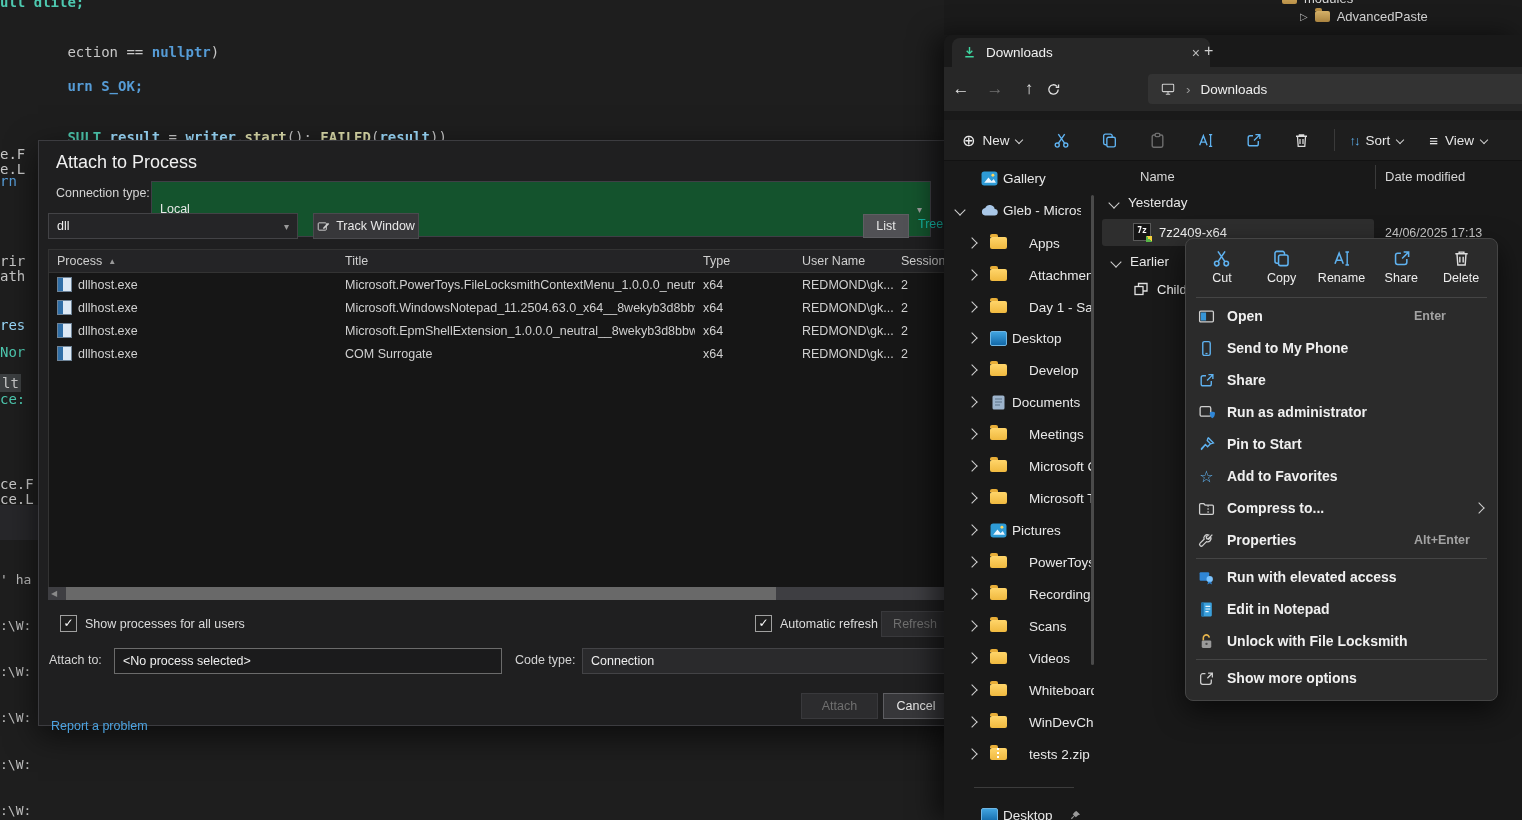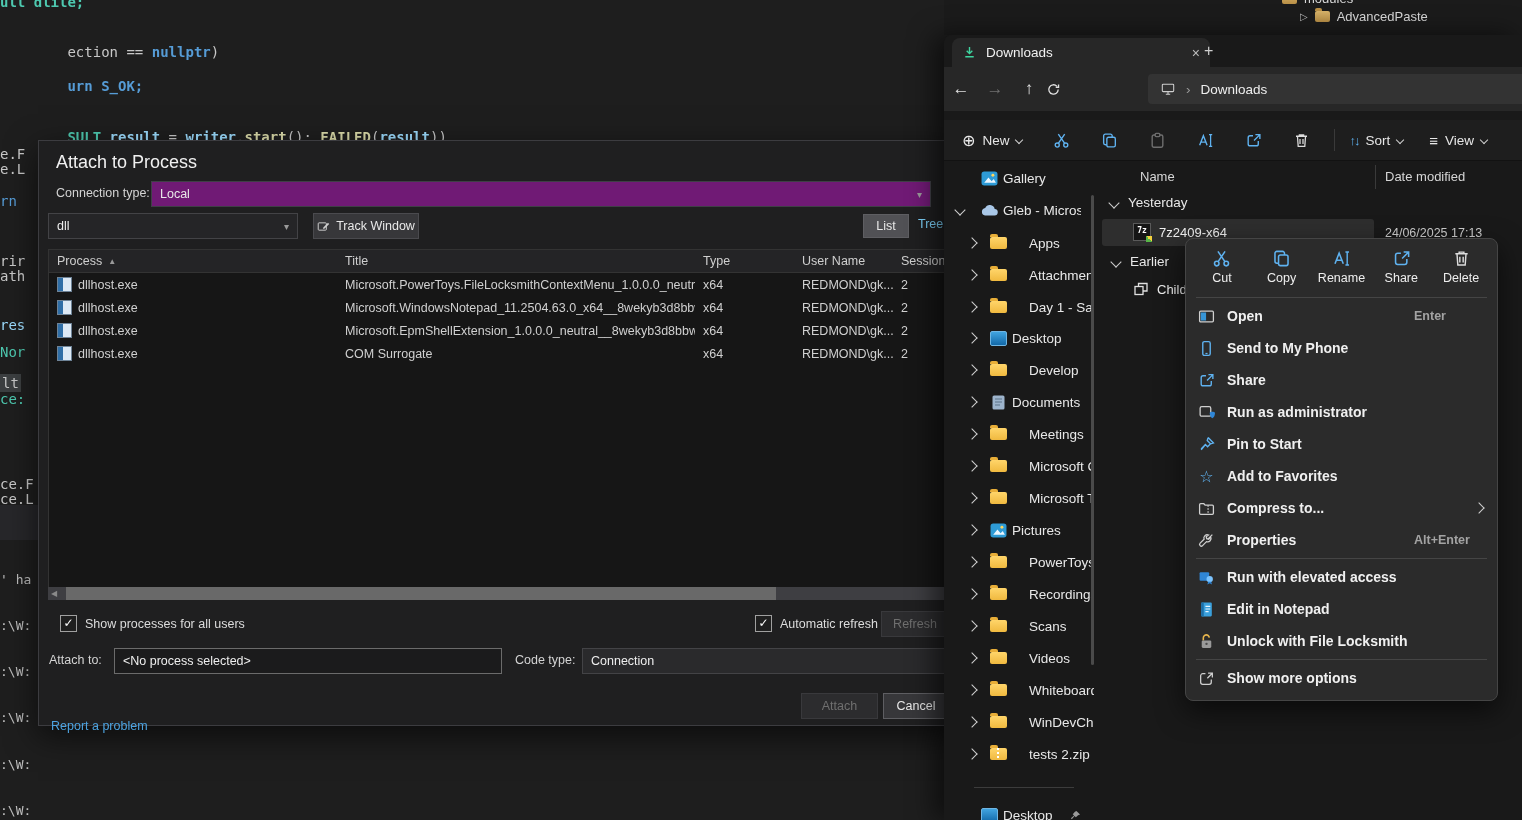--- a/index.html
+++ b/index.html
@@ -21,22 +21,22 @@
   .soltree{position:absolute;left:944px;top:0;width:578px;height:35px;background:#1b1b1b;overflow:hidden;}
   .strow{position:absolute;display:flex;align-items:center;gap:7px;font-size:13px;color:#d8d8d8;}
   .stfold{width:15px;height:11px;background:linear-gradient(#d7b36a,#b98f46);border-radius:2px;position:relative;}
   .stfold::before{content:"";position:absolute;top:-3px;left:0;width:7px;height:3px;background:#b98f46;border-radius:2px 2px 0 0;}
   .stchev{color:#bbb;font-size:10px;}
   
   .dlg{position:absolute;left:38px;top:140px;width:920px;height:584px;background:#1f1f20;
        border:1px solid #3c3c40;box-shadow:0 10px 30px rgba(0,0,0,.6);font-size:12.5px;color:#dcdcdc;}
   .dlg-title{position:absolute;left:17px;top:11px;font-size:18px;color:#f0f0f0;}
   .lbl{color:#d4d4d4;}
-  .combo{position:absolute;background:#701a75;border:1px solid #3f3f46;height:24px;
-         display:flex;align-items:center;padding:0 8px;color:#e8e8e8;}
+  .combo{position:absolute;background:#14532d;border:1px solid #3f3f46;height:24px;
+         display:flex;align-items:center;padding:15px 8px;color:#e8e8e8;}
   .combo .car{margin-left:auto;color:#9a9a9a;font-size:10px;}
   .inp{position:absolute;background:#252527;border:1px solid #434346;height:24px;
        display:flex;align-items:center;padding:0 8px;color:#eee;}
   .btn{display:flex;align-items:center;justify-content:center;background:#37373a;
        border:1px solid #4a4a4e;color:#e8e8e8;font-size:12.5px;}
   .btn.dis{background:#2c2c2e;border-color:#39393c;color:#6f6f6f;}
   .tbl{position:absolute;left:9px;top:108px;width:897px;height:337px;background:#161616;border:1px solid #333;}
   .trow{display:grid;grid-template-columns:288px 358px 99px 99px 1fr;align-items:center;height:23px;
         font-size:12.5px;color:#d0d0d0;}
   .thead{height:22px;background:#242426;border-bottom:1px solid #333;color:#cfcfcf;}
@@ -110,21 +110,21 @@
       <div class="cl" style="top:56px">
         <span class="tk-kw b">urn </span><span class="tk-kw b">S_OK;</span>
       </div>
       <div class="cl" style="top:107px">
         <span class="tk-type b">SULT </span><span class="tk-var b">result</span><span class="tk-plain"> = </span><span class="tk-var b">writer</span><span class="tk-plain">.</span><span class="tk-fn b">start</span><span class="tk-plain">(); </span><span class="tk-fn b">FAILED</span><span class="tk-plain">(</span><span class="tk-var b">result</span><span class="tk-plain">))</span>
       </div>
     </div>
 
     <span class="frag tk-plain" style="top:145px">e.F</span>
     <span class="frag tk-plain" style="top:160px">e.L</span>
-    <span class="frag tk-kw" style="top:192px">rn</span>
+    <span class="frag tk-kw" style="top:172px">rn</span>
     <span class="frag tk-plain" style="top:252px">rir</span>
     <span class="frag tk-plain" style="top:267px">ath</span>
     <span class="frag tk-var" style="top:316px">res</span>
     <span class="frag tk-type" style="top:343px">Nor</span>
     <span class="frag tk-plain hl" style="top:374px">lt</span>
     <span class="frag tk-type" style="top:390px">ce:</span>
     <span class="frag tk-plain" style="top:475px">ce.F</span>
     <span class="frag tk-plain" style="top:490px">ce.L</span>
     <div class="band" style="top:505px;height:35px"></div>
 
@@ -180,21 +180,21 @@
     <div class="btn abs" style="left:274px;top:72px;width:104px;height:24px;gap:6px">
       <svg width="13" height="13" viewBox="0 0 16 16">
           <rect x="1.5" y="3.5" width="10" height="9" rx="1" fill="none" stroke="#cfcfcf" stroke-width="1.2"></rect>
           <path d="M8 9l5.5-5.5 1.5 1.5L9.5 10.5 7.5 11z" fill="#cfcfcf"></path>
         </svg>
       <span>Track Window</span>
     </div>
     <div class="btn abs" style="left:824px;top:73px;width:44px;height:22px;background:#515155;border-color:#5e5e62">
       <span>List</span>
     </div>
-    <span class="abs" style="left:879px;top:76px;color:#7dd3fc">Tree</span>
+    <span class="abs" style="left:879px;top:76px;color:#14b8a6">Tree</span>
 
     <div class="tbl">
       <div class="trow thead">
         <div class="tcell">
           <span>Process</span>
           <span style="font-size:8px;color:#9a9a9a">▲</span>
         </div>
         <div class="tcell">
             <span>Title</span>
           </div>

